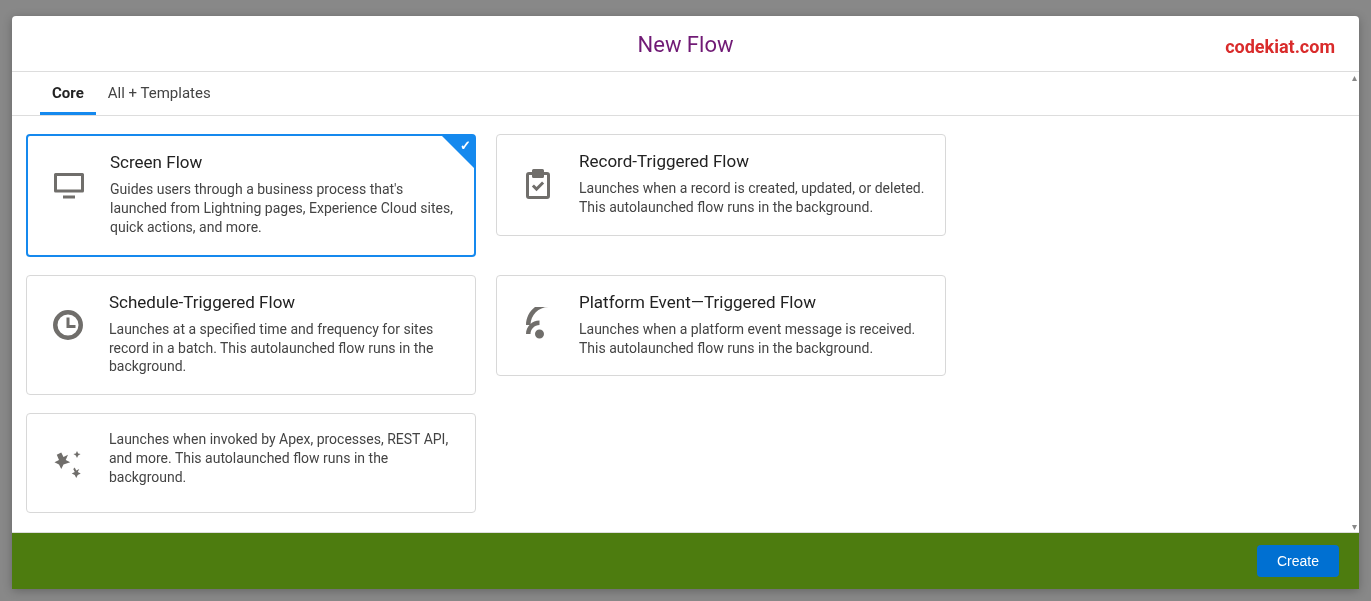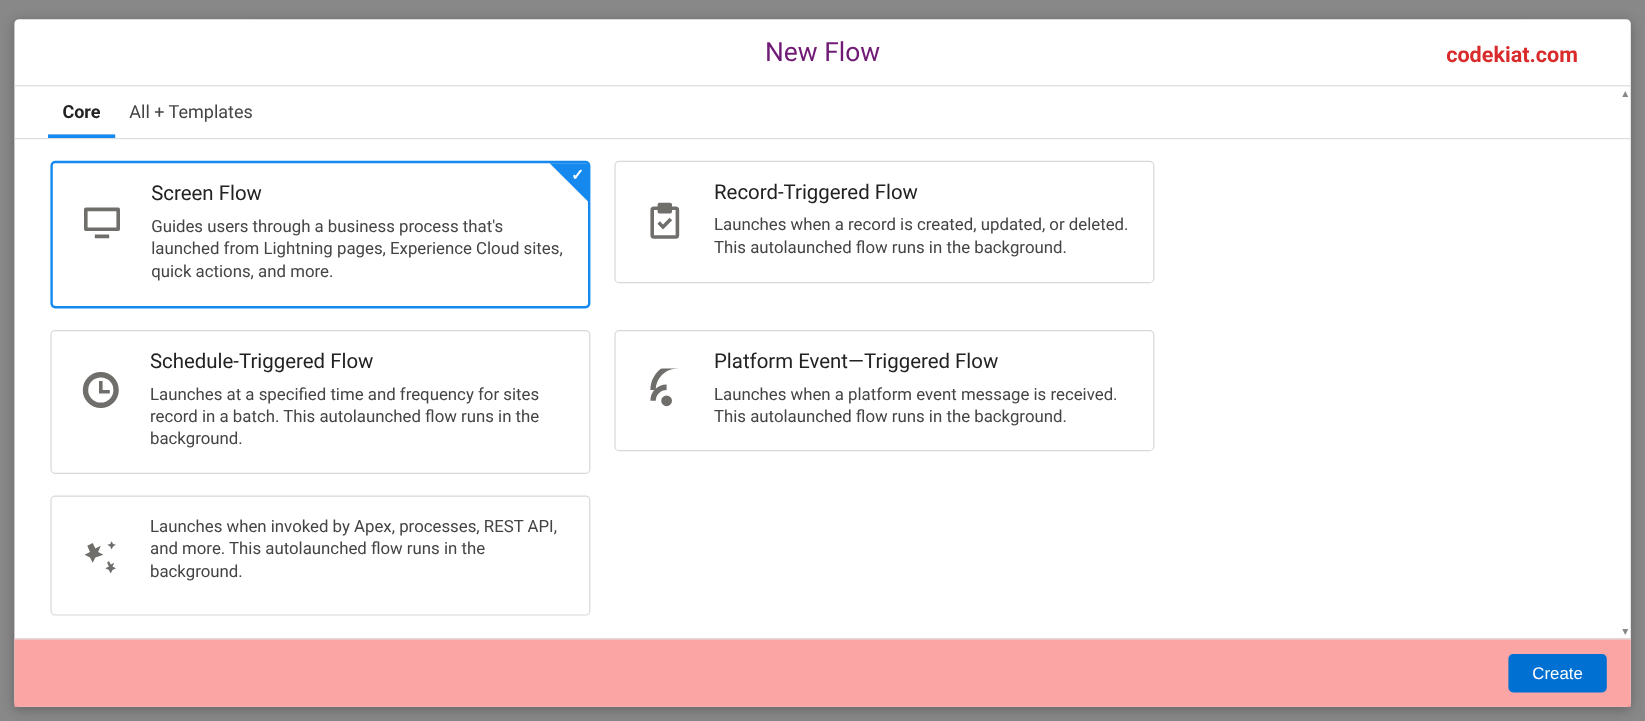--- a/index.html
+++ b/index.html
@@ -29,21 +29,21 @@
   position: relative;
   text-align: center;
 }
 .modal-title {
   font-size: 22px;
   font-weight: 400;
   color: #701a75;
 }
 .brand {
   position: absolute;
-  right: 44px;
+  right: 24px;
   top: 20px;
   color: #d92b2b;
   font-weight: 700;
   font-size: 18px;
 }
 .modal-body {
   flex: 1;
   overflow-y: auto;
   position: relative;
 }
@@ -86,21 +86,20 @@
   font-weight: 700;
   color: #222;
   border-bottom-color: #1589ee;
 }
 .cards-area {
   padding: 18px 14px;
   display: grid;
   grid-template-columns: 450px 450px;
   gap: 18px 20px;
   align-items: start;
-  margin-left: 16px;
 }
 .card {
   border: 1px solid #d8d8d8;
   border-radius: 4px;
   padding: 16px 18px 18px 18px;
   display: flex;
   align-items: flex-start;
   gap: 18px;
   cursor: pointer;
   background: #fff;
@@ -146,21 +145,21 @@
   color: #222;
   margin-bottom: 8px;
 }
 .card-desc {
   font-size: 14px;
   color: #444;
   line-height: 1.35;
 }
 .modal-footer {
   border-top: 1px solid #ddd;
-  background: #fca5a5;
+  background: #4d7c0f;
   padding: 12px 20px;
   display: flex;
   justify-content: flex-end;
 }
 .btn-primary {
   background: #0070d2;
   color: #fff;
   border: none;
   border-radius: 4px;
   padding: 8px 20px;

